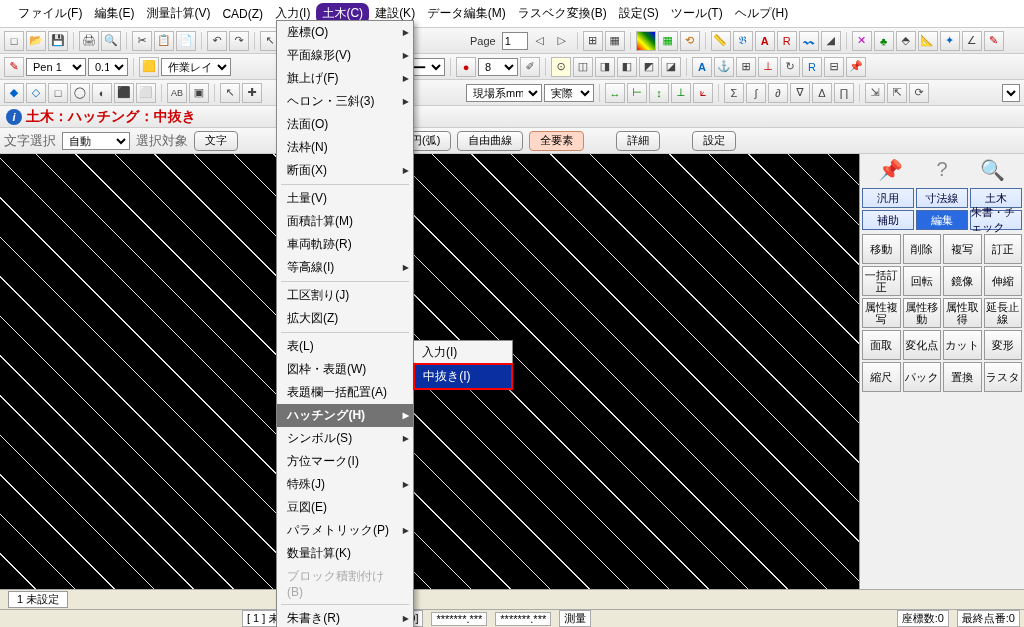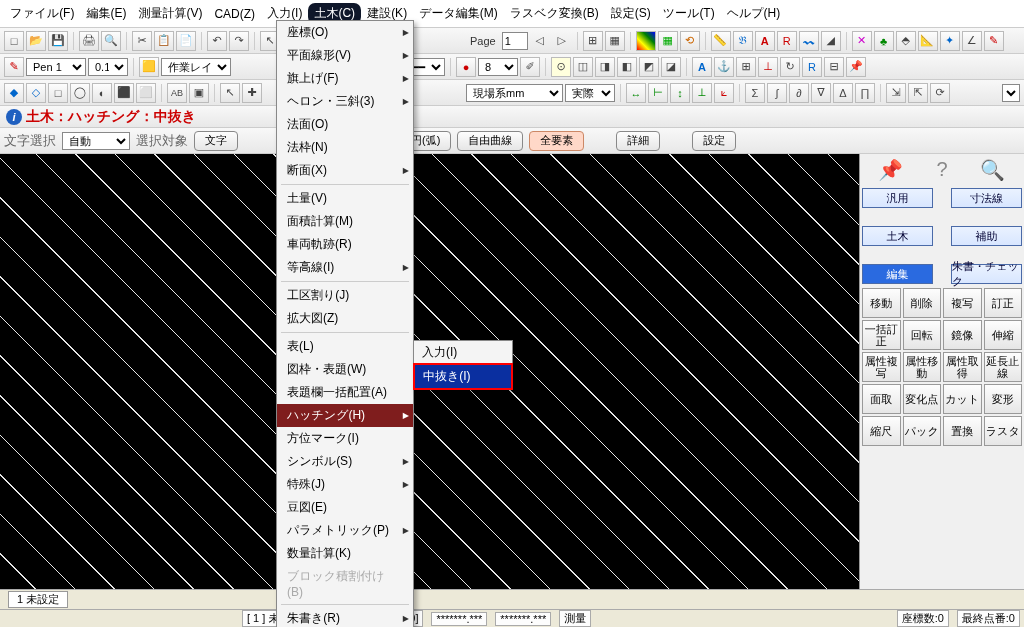--- a/index.html
+++ b/index.html
@@ -1,48 +1,48 @@
 <!DOCTYPE html>
 <html><head>
 <meta charset="utf-8">
 <style>
   * { box-sizing: border-box; margin: 0; padding: 0; }
   body { font-family: "MS UI Gothic", "Meiryo", sans-serif; font-size: 12px; background: #fff; width: 1024px; height: 627px; overflow: hidden; position: relative; }
-  .menubar { display: flex; background: #fff; border-bottom: 1px solid #ccc; height: 28px; align-items: center; padding-left: 4px; }
+  .menubar { display: flex; background: #fff; border-bottom: 1px solid #ccc; height: 28px; align-items: center; padding-left: 12px; }
   .menubar .menu-item { padding: 2px 6px; cursor: default; }
-  .menubar .menu-item.active { background: #0f172a; color: #fff; border-radius: 7px; }
+  .menubar .menu-item.active { background: #4c1d95; color: #fff; border-radius: 7px; }
   .toolbar-row { display: flex; align-items: center; background: linear-gradient(#f8f8f8,#e8e8e8); border-bottom: 1px solid #ccc; height: 26px; padding: 0 4px; gap: 2px; }
   .tbtn { width: 20px; height: 20px; border: 1px solid #bbb; background: linear-gradient(#fdfdfd,#e6e6e6); display: inline-flex; align-items: center; justify-content: center; font-size: 11px; color: #444; }
   .tbtn.nb { border: none; background: transparent; }
   .tsep { width: 1px; height: 18px; background: #ccc; margin: 0 3px; }
   .combo { height: 18px; font-size: 11px; border: 1px solid #888; background: #fff; padding: 0 2px; }
   .page-lbl { font-size: 11px; color: #333; margin: 0 4px; }
   .info-icon { width: 16px; height: 16px; border-radius: 50%; background: #2060c0; color: #fff; display: inline-flex; align-items: center; justify-content: center; font-style: italic; font-weight: bold; font-size: 11px; margin: 0 4px; }
   .crumb-row { display:flex; align-items:center; height:22px; padding-left:2px; background:linear-gradient(#f8f8f8,#e8e8e8); border-bottom:1px solid #ccc;}
   .crumb { color:#c00; font-weight:bold; font-size:14px; }
   .filter-row { display: flex; align-items: center; gap: 6px; height: 26px; padding: 0 4px; background: linear-gradient(#f8f8f8,#e8e8e8); border-bottom: 1px solid #ccc; }
   .filter-row .lbl { font-size: 13px; color:#666; }
   .pillbtn { height: 20px; padding: 0 10px; border: 1px solid #888; border-radius: 4px; background: linear-gradient(#fdfdfd,#e6e6e6); font-size: 11px; display:inline-flex; align-items:center; }
   .pillbtn.sel { background: #ffd8c8; border-color:#c86; }
   .main-area { position: relative; display: flex; height: 440px; }
   .canvas { flex: 1; background: #000; position: relative; overflow: hidden; }
   .hatch { position: absolute; inset: 0; background-image: repeating-linear-gradient(45deg, #fff 0, #fff 1px, transparent 1px, transparent 28px); opacity: 0.9; }
   .right-panel { width: 165px; background: #f0f0f0; border-left: 1px solid #999; padding: 4px 2px; }
   .rp-top { display: flex; justify-content: space-around; margin-bottom: 6px; }
   .rp-top span { font-size: 20px; }
-  .rp-tabs { display: grid; grid-template-columns: 1fr 1fr; gap: 18px; margin-bottom: 4px; }
+  .rp-tabs { display: grid; grid-template-columns: 1fr 1fr 1fr; gap: 2px; margin-bottom: 4px; }
   .rp-tab { height: 20px; border: 1px solid #4a6aa8; background: linear-gradient(#eaf2ff,#d8e6ff); display:flex; align-items:center; justify-content:center; font-size:11px; color:#003; }
   .rp-tab.sel { background: #2a6ae0; color: #fff; }
   .rp-grid { display: grid; grid-template-columns: repeat(4, 1fr); gap: 2px; }
   .rp-cell { height: 30px; border: 1px solid #999; background: linear-gradient(#fdfdfd,#e6e6e6); display: flex; align-items: center; justify-content: center; font-size: 11px; text-align: center; line-height: 1.1; }
   .dropdown { position: absolute; left: 276px; top: 20px; width: 138px; background: #f4f4f4; border: 1px solid #888; box-shadow: 3px 3px 5px rgba(0,0,0,.3); z-index: 100; }
   .dropdown .dd-item { padding: 3px 20px 3px 10px; display:flex; justify-content:space-between; align-items:center; font-size:12px; position:relative; }
   .dropdown .dd-item.has-sub::after { content:"▶"; font-size:8px; color:#333; position:absolute; right:4px; }
   .dropdown .dd-item.sep { border-top:1px solid #ccc; padding:0; height:1px; margin:2px 4px; }
-  .dropdown .dd-item.hl { background:#7f1d1d; color:#fff; }
+  .dropdown .dd-item.hl { background:#737373; color:#fff;font-weight:bold; }
   .dropdown .dd-item.hl::after { color:#fff; }
   .dropdown .dd-item.dis { color:#aaa; }
   .submenu { position: absolute; left: 413px; top: 340px; width: 100px; background: #f4f4f4; border: 1px solid #888; box-shadow: 3px 3px 5px rgba(0,0,0,.3); z-index: 101; }
   .submenu .sm-item { padding: 3px 8px; font-size:12px; }
   .submenu .sm-item.hl { background:#0a2fa0; color:#fff; border:2px solid #f00; margin:-1px; }
   .statusbar { position:absolute; bottom:18px; left:0; right:0; height:20px; background:#ece9d8; border-top:1px solid #aaa; display:flex; align-items:center; padding:0 8px; font-size:11px; }
   .statusbar .tab { border:1px solid #999; padding:0 8px; background:#fff; }
   .statusbar2 { position:absolute; bottom:0; left:0; right:0; height:18px; background:#ece9d8; border-top:1px solid #aaa; display:flex; align-items:center; padding:0 4px; font-size:11px; gap:8px; }
   .statusbar2 .cell { border:1px solid #aaa; padding:0 4px; background:#fdfdfd; }
 </style>
@@ -149,21 +149,21 @@
   <span class="tbtn">◐</span>
   <span class="tbtn">⬛</span>
   <span class="tbtn">⬜</span>
   <span class="tsep"></span>
   <span class="tbtn" style="font-size:9px">AB</span>
   <span class="tbtn">▣</span>
   <span class="tsep"></span>
   <span class="tbtn">↖</span>
   <span class="tbtn">✚</span>
   <span style="flex:0 0 200px"></span>
-  <select class="combo" style="width:97px"><option>現場系mm</option></select>
+  <select class="combo" style="width:76px"><option>現場系mm</option></select>
   <select class="combo" style="width:50px"><option>実際</option></select>
   <span class="tsep"></span>
   <span class="tbtn" style="color:#080">↔</span>
   <span class="tbtn" style="color:#080">⊢</span>
   <span class="tbtn" style="color:#080">↕</span>
   <span class="tbtn" style="color:#080">⟂</span>
   <span class="tbtn" style="color:#c00">⟀</span>
   <span class="tsep"></span>
   <span class="tbtn">Σ</span>
   <span class="tbtn">∫</span>
@@ -256,22 +256,22 @@
   <div class="dd-item">車両軌跡(R)</div>
   <div class="dd-item has-sub">等高線(I)</div>
   <div class="dd-item sep"></div>
   <div class="dd-item">工区割り(J)</div>
   <div class="dd-item">拡大図(Z)</div>
   <div class="dd-item sep"></div>
   <div class="dd-item">表(L)</div>
   <div class="dd-item">図枠・表題(W)</div>
   <div class="dd-item">表題欄一括配置(A)</div>
   <div class="dd-item has-sub hl">ハッチング(H)</div>
+  <div class="dd-item has-sub">シンボル(S)</div>
   <div class="dd-item">方位マーク(I)</div>
-  <div class="dd-item has-sub">シンボル(S)</div>
   <div class="dd-item has-sub">特殊(J)</div>
   <div class="dd-item">豆図(E)</div>
   <div class="dd-item has-sub">パラメトリック(P)</div>
   <div class="dd-item">数量計算(K)</div>
   <div class="dd-item dis">ブロック積割付け(B)</div>
   <div class="dd-item sep"></div>
   <div class="dd-item has-sub">朱書き(R)</div>
 
 </div>
 

